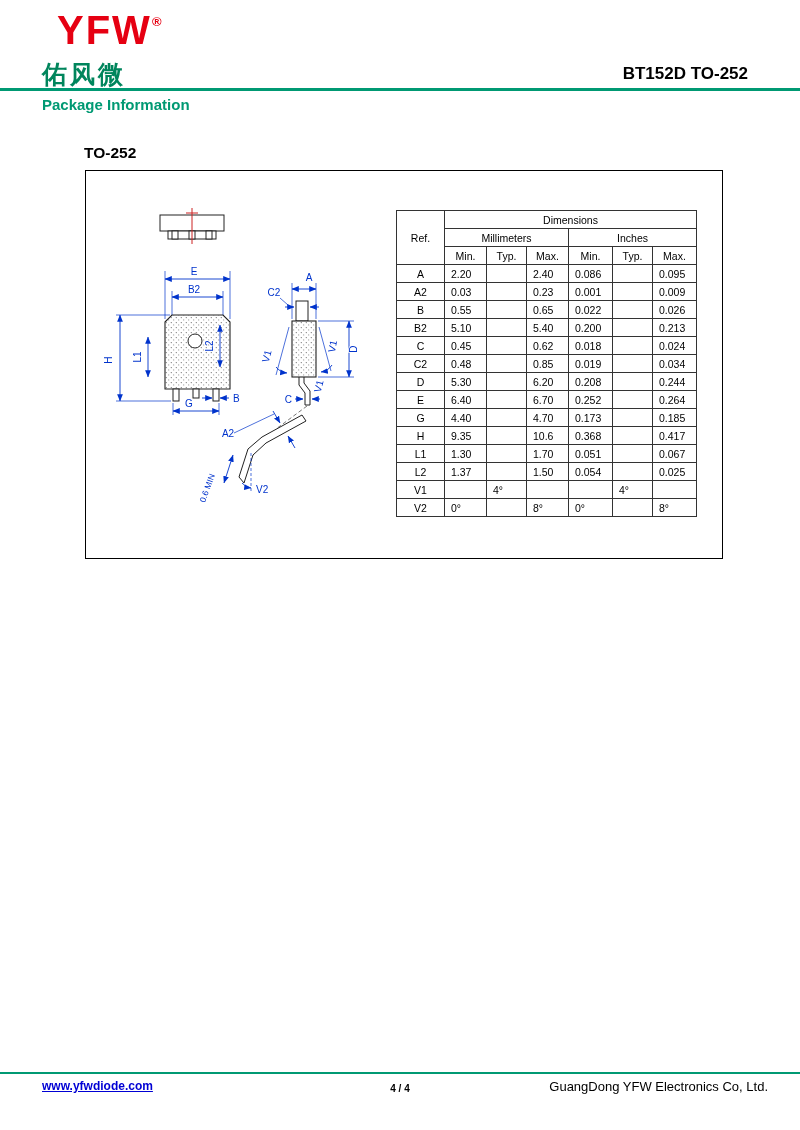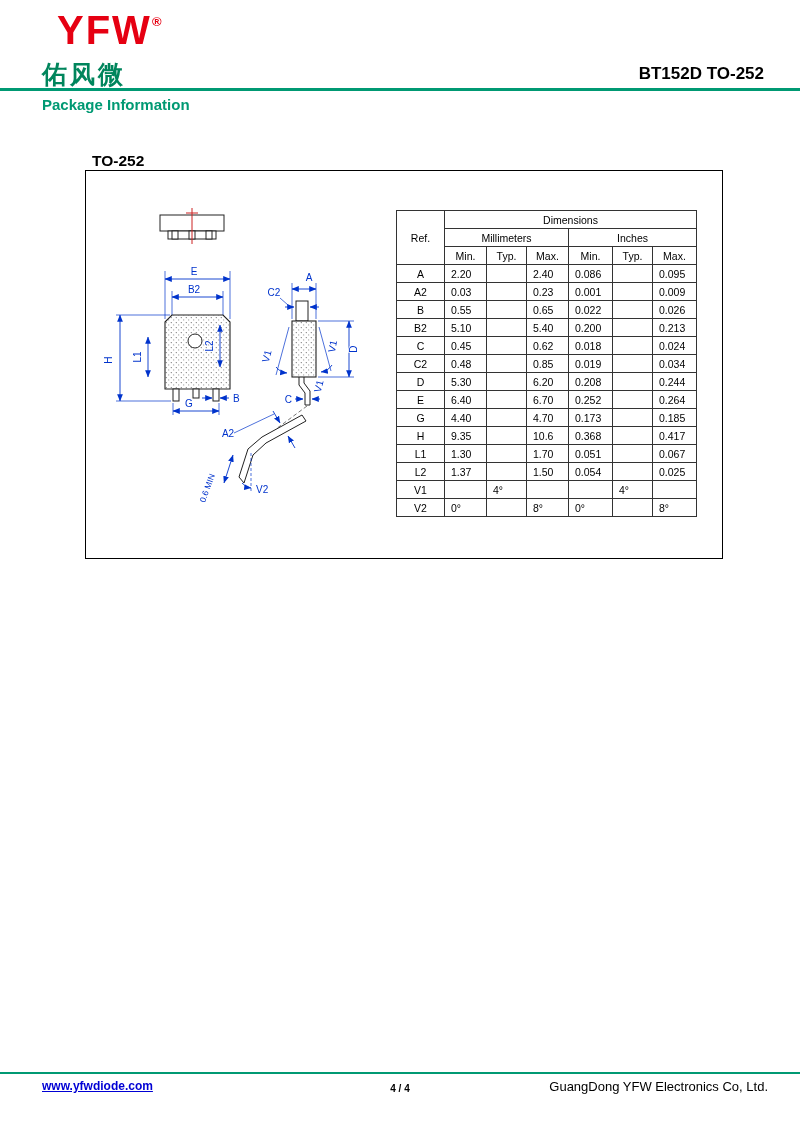--- a/index.html
+++ b/index.html
@@ -5,24 +5,24 @@
   html,body{margin:0;padding:0;background:#fff;}
   body{width:800px;height:1130px;position:relative;overflow:hidden;
        font-family:"Liberation Sans", sans-serif;color:#000;}
   .page{position:absolute;inset:0;background:#fff;}
 
   
   .logo{position:absolute;left:42px;top:10px;line-height:1;}
   .logo-en{font-size:40px;font-weight:900;color:#E60012;letter-spacing:2px;margin-left:15px;}
   .logo-en sup{font-size:13px;font-weight:700;vertical-align:18px;letter-spacing:0;}
   .logo-cn{font-size:25px;font-weight:700;color:#00855C;margin-top:12px;letter-spacing:3px;}
-  .part-no{position:absolute;right:36px;top:64px;font-size:17px;font-weight:700;}
+  .part-no{position:absolute;right:52px;top:64px;font-size:17px;font-weight:700;}
   .rule{position:absolute;left:0;right:0;top:88px;height:3px;background:#009973;}
   .section-label{position:absolute;left:42px;top:96px;font-size:15px;font-weight:700;color:#009973;}
-  .pkg-title{position:absolute;left:80px;top:140px;margin:12px;font-size:15.5px;font-weight:700;color:#000;}
+  .pkg-title{position:absolute;left:80px;top:140px;margin:4px;font-size:15.5px;font-weight:700;color:#000;}
 
   
   .fig-box{position:absolute;left:85px;top:170px;width:636px;height:387px;border:1.5px solid #000;background:#fff;}
   .drawing{position:absolute;left:4px;top:0;}
 
   
   .ln{stroke:#222;stroke-width:1;fill:none;}
   .part{fill:#fff;stroke:#222;stroke-width:1;}
   .dotted{fill:url(#dots);stroke:#222;stroke-width:1.1;}
   .dim{stroke:#0033CC;stroke-width:0.9;fill:none;}

